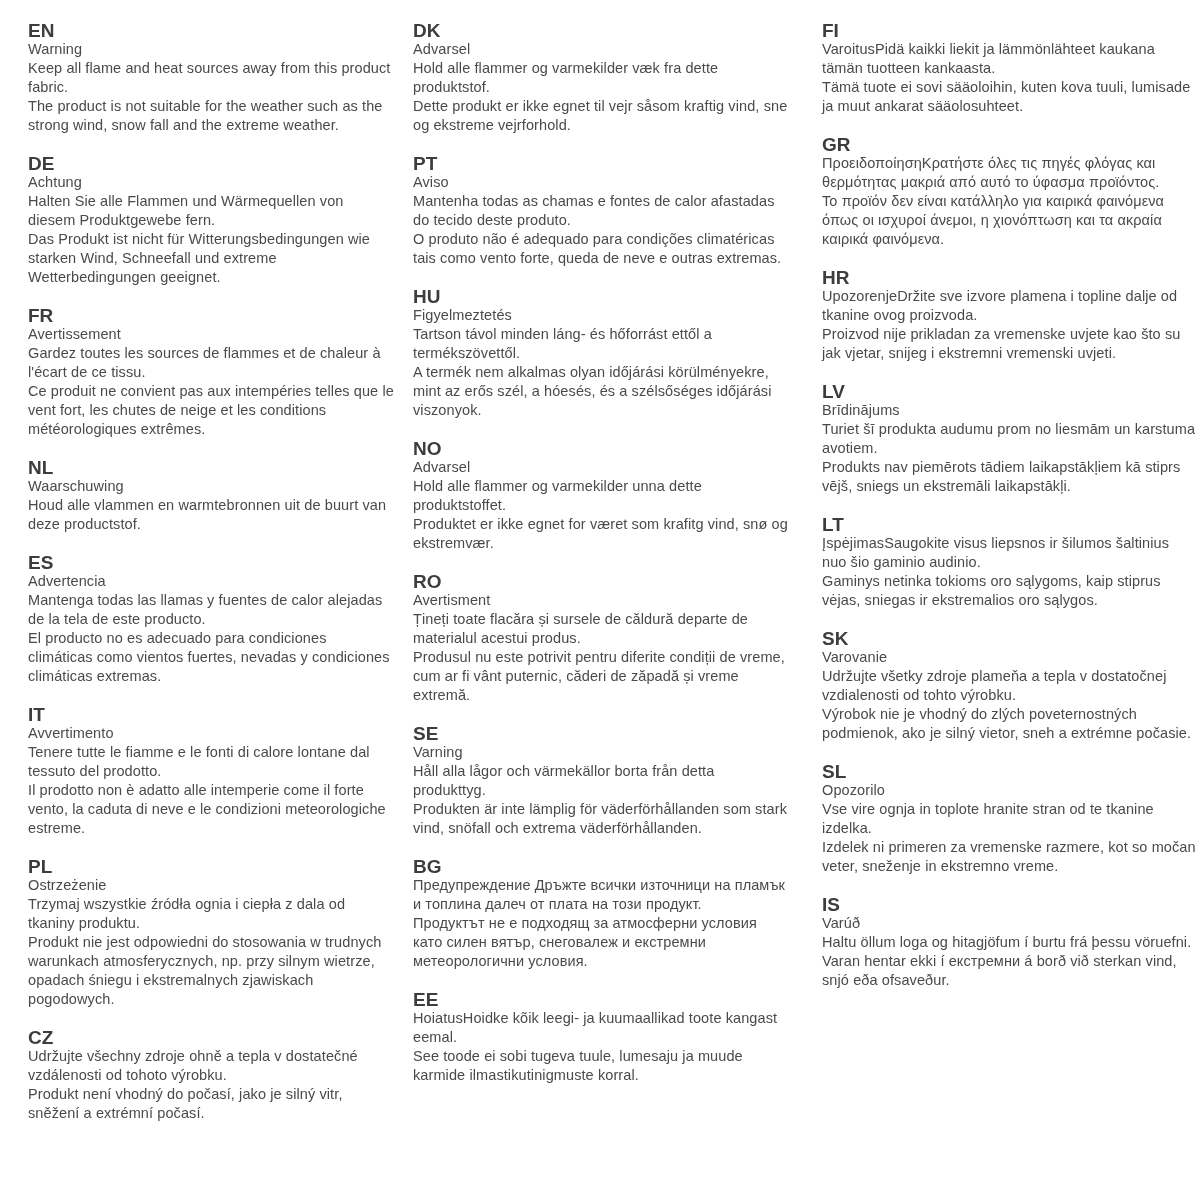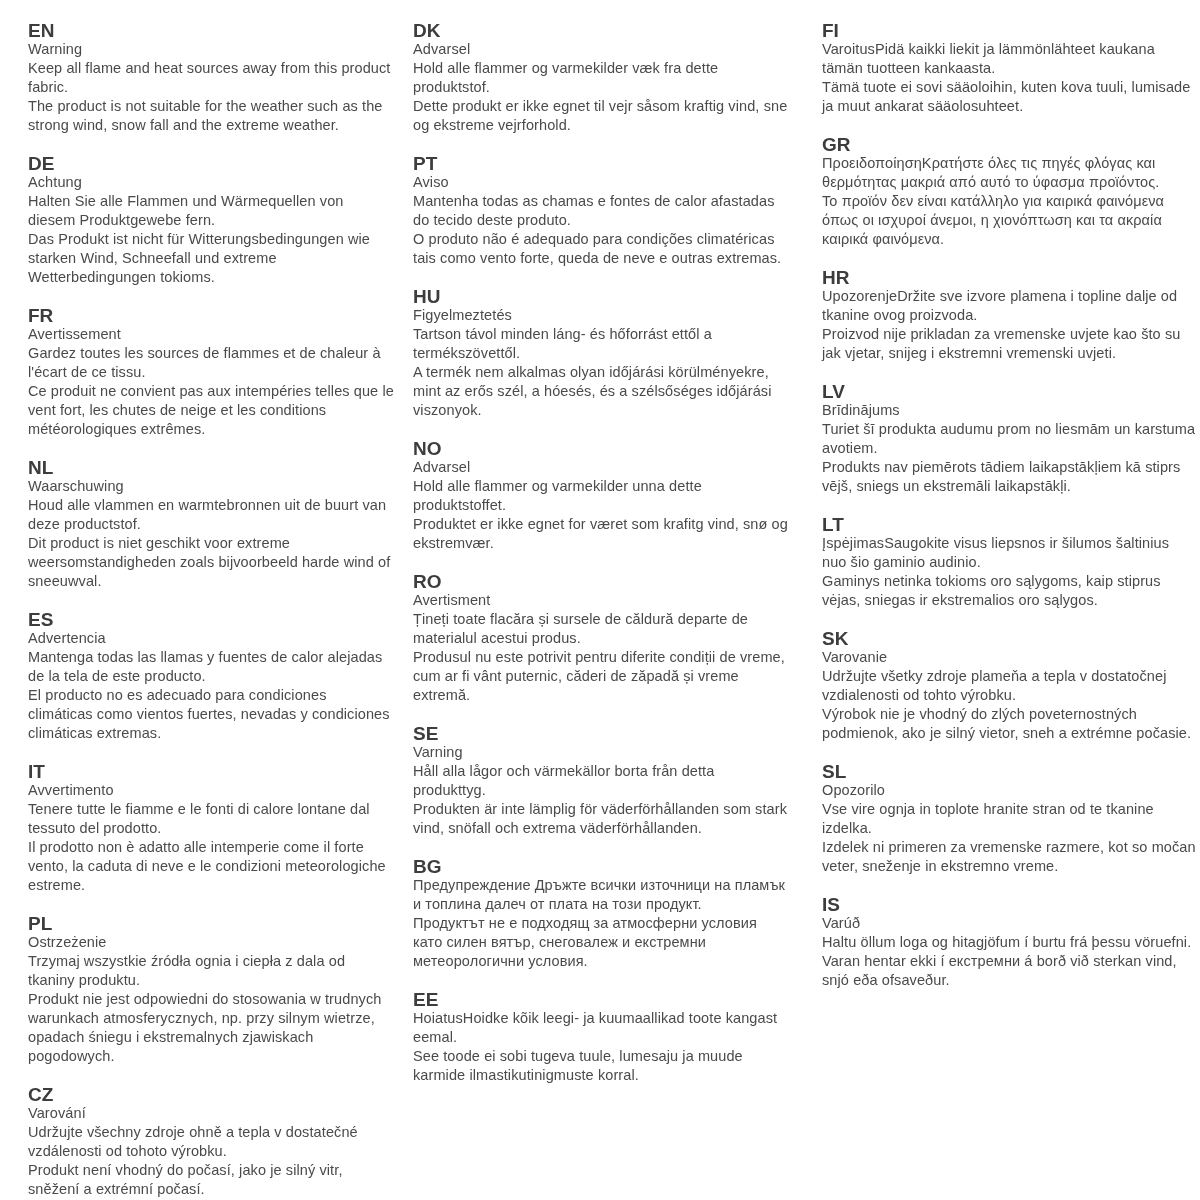--- a/index.html
+++ b/index.html
@@ -50,39 +50,38 @@
           <div class="para">Keep all flame and heat sources away from this product fabric.</div>
           <div class="para">The product is not suitable for the weather such as the strong wind, snow fall and the extreme weather.</div>
         </div>
   </section>
 
   <section class="section">
     <div class="lang-code">DE</div>
     <div class="paragraphs">
           <div class="para">Achtung</div>
           <div class="para">Halten Sie alle Flammen und Wärmequellen von diesem Produktgewebe fern.</div>
-          <div class="para">Das Produkt ist nicht für Witterungsbedingungen wie starken Wind, Schneefall und extreme Wetterbedingungen tokioms.</div>
+          <div class="para">Das Produkt ist nicht für Witterungsbedingungen wie starken Wind, Schneefall und extreme Wetterbedingungen geeignet.</div>
         </div>
   </section>
 
   <section class="section">
     <div class="lang-code">FR</div>
     <div class="paragraphs">
           <div class="para">Avertissement</div>
           <div class="para">Gardez toutes les sources de flammes et de chaleur à l'écart de ce tissu.</div>
           <div class="para">Ce produit ne convient pas aux intempéries telles que le vent fort, les chutes de neige et les conditions météorologiques extrêmes.</div>
         </div>
   </section>
 
   <section class="section">
     <div class="lang-code">NL</div>
     <div class="paragraphs">
           <div class="para">Waarschuwing</div>
           <div class="para">Houd alle vlammen en warmtebronnen uit de buurt van deze productstof.</div>
-          <div class="para">Dit product is niet geschikt voor extreme weersomstandigheden zoals bijvoorbeeld harde wind of sneeuwval.</div>
         </div>
   </section>
 
   <section class="section">
     <div class="lang-code">ES</div>
     <div class="paragraphs">
           <div class="para">Advertencia</div>
           <div class="para">Mantenga todas las llamas y fuentes de calor alejadas de la tela de este producto.</div>
           <div class="para">El producto no es adecuado para condiciones climáticas como vientos fuertes, nevadas y condiciones climáticas extremas.</div>
         </div>
@@ -102,21 +101,20 @@
     <div class="paragraphs">
           <div class="para">Ostrzeżenie</div>
           <div class="para">Trzymaj wszystkie źródła ognia i ciepła z dala od tkaniny produktu.</div>
           <div class="para">Produkt nie jest odpowiedni do stosowania w trudnych warunkach atmosferycznych, np. przy silnym wietrze, opadach śniegu i ekstremalnych zjawiskach pogodowych.</div>
         </div>
   </section>
 
   <section class="section">
     <div class="lang-code">CZ</div>
     <div class="paragraphs">
-          <div class="para">Varování</div>
           <div class="para">Udržujte všechny zdroje ohně a tepla v dostatečné vzdálenosti od tohoto výrobku.</div>
           <div class="para">Produkt není vhodný do počasí, jako je silný vitr, sněžení a extrémní počasí.</div>
         </div>
   </section>
 </div>
   <div class="col" id="col-1">
   <section class="section">
     <div class="lang-code">DK</div>
     <div class="paragraphs">
           <div class="para">Advarsel</div>

